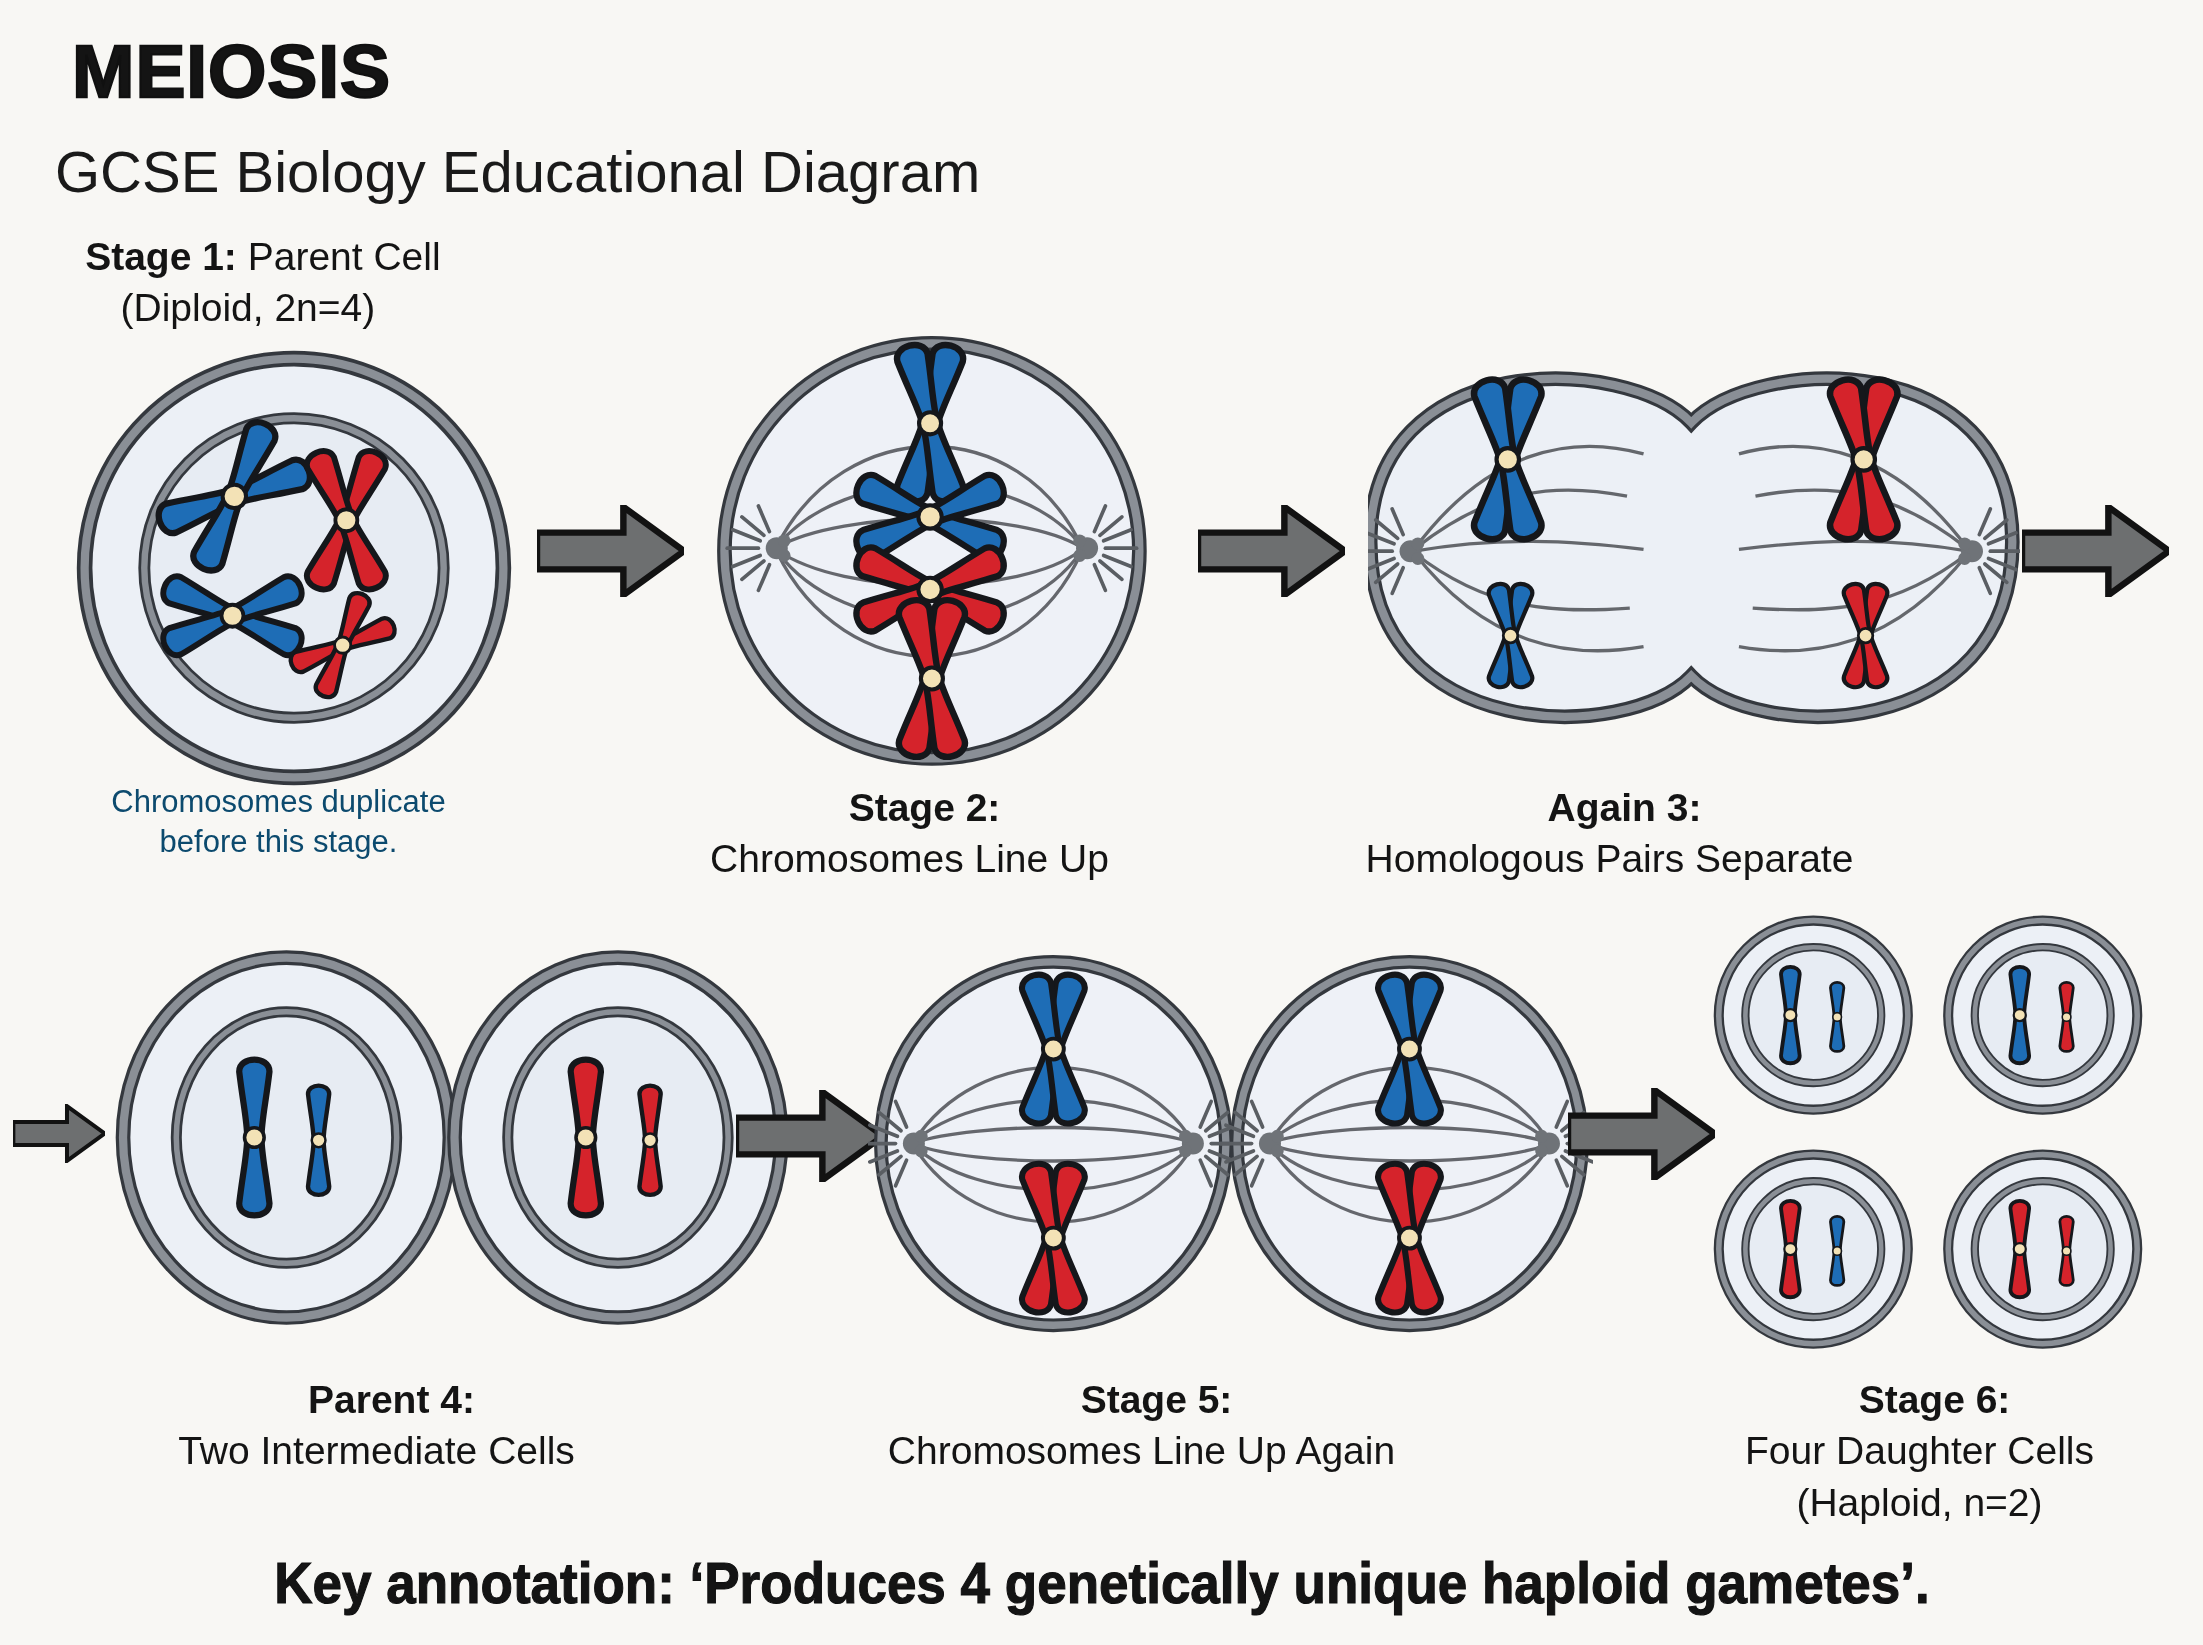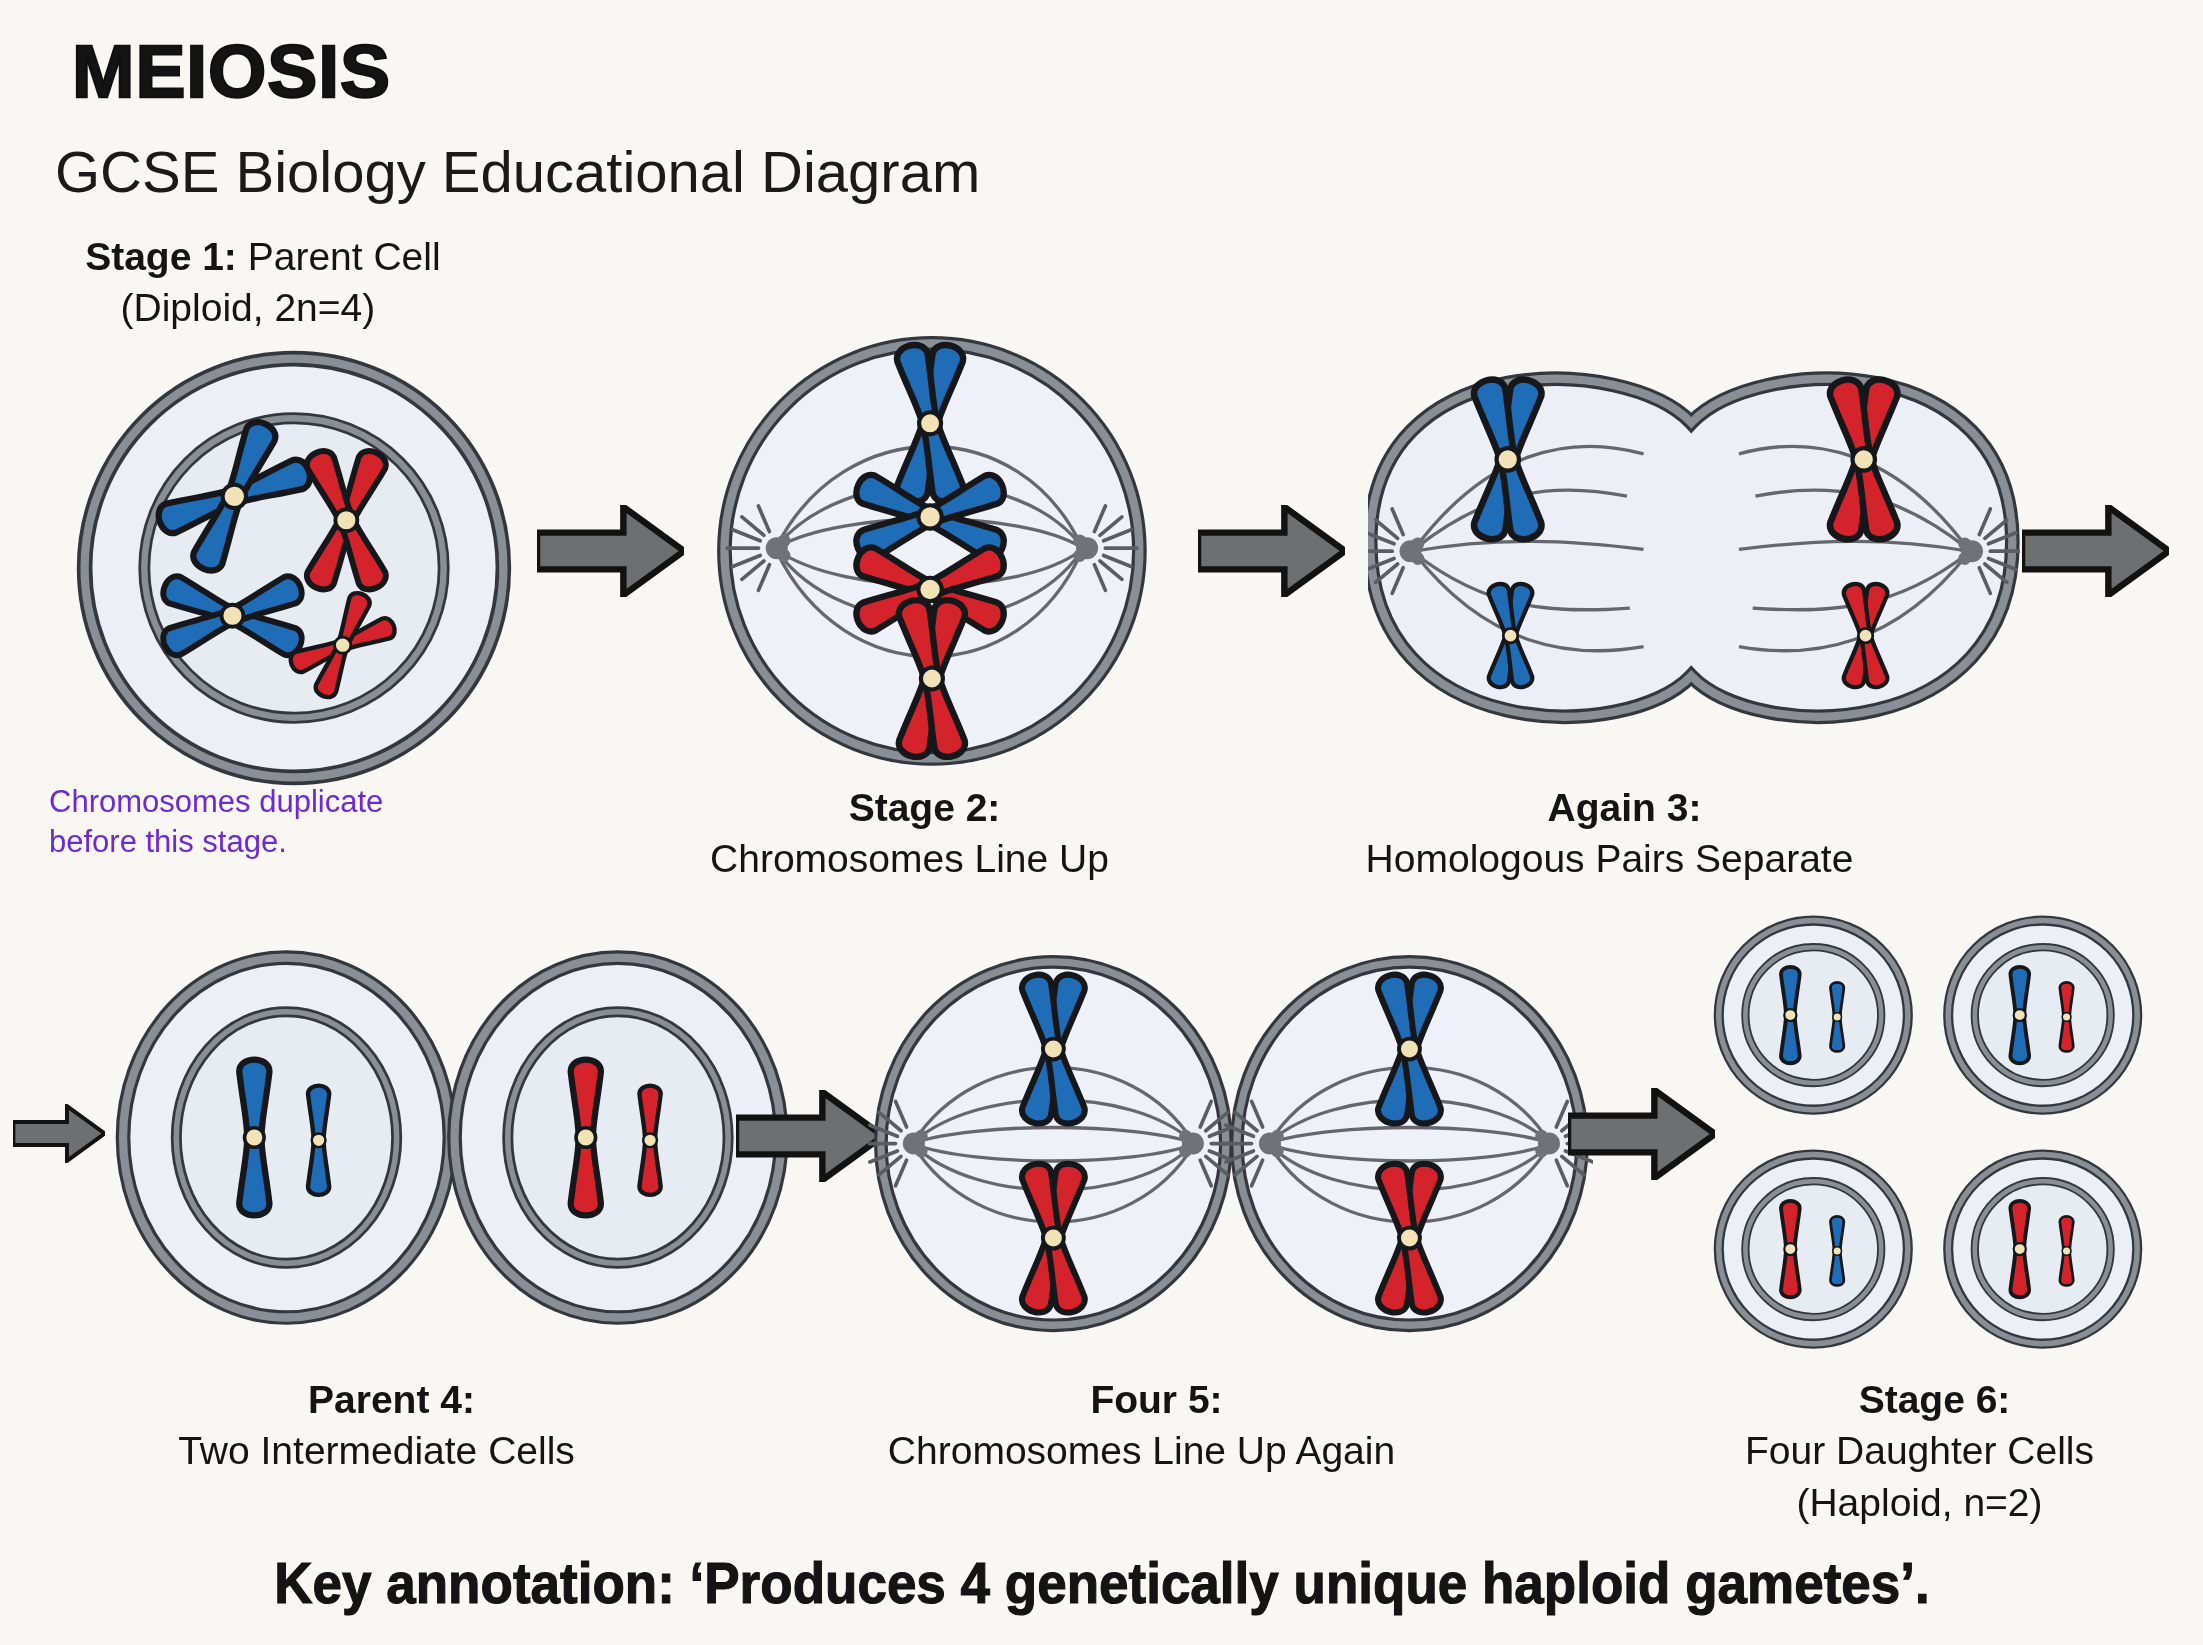--- a/index.html
+++ b/index.html
@@ -9,21 +9,21 @@
     font-family:"Liberation Sans", sans-serif;
   }
   .abs{position:absolute;}
   .title{
     left:55px;top:27.5px;font-size:75px;font-weight:700;letter-spacing:0.9px;margin-left:17px;
     -webkit-text-stroke:2.3px #101010;
   }
   .subtitle{left:55px;top:138px;font-size:58px;font-weight:400;color:#1a1a1a;}
   .slabel{position:absolute;text-align:center;font-size:39px;line-height:1.32;color:#141414;}
   .b{font-weight:700;margin-left:30px;}
-  .caption{position:absolute;font-size:31px;line-height:1.3;color:#6d28d9;}
+  .caption{position:absolute;text-align:center;font-size:31px;line-height:1.3;color:#0c4a6e;}
   .footer{
     position:absolute;left:0;top:1550px;width:2204px;text-align:center;
     font-size:57px;font-weight:700;transform:scaleX(.93);transform-origin:center;
     -webkit-text-stroke:1.1px #101010;
   }
   svg{display:block;}
   .fib{fill:none;stroke:#55585d;stroke-width:3.6px;opacity:.9;}
 </style>
 </head>
 <body>
@@ -212,21 +212,21 @@
       <path class="fib" d="M438,217 C508,282 674,282 742,217"></path>
       <path class="fib" d="M438,218 C508,328 674,328 742,218"></path>
     </g>
     <use href="#pole" transform="translate(438,215)"></use>
     <use href="#pole" transform="translate(742,215) scale(-1,1)"></use>
     <use href="#xn" color="#1e6db6" transform="translate(590,112) scale(0.95)"></use>
     <use href="#xn" color="#d5232b" transform="translate(590,318) scale(0.95)"></use>
   </svg>
 
   <div class="slabel" style="left:866px;top:1374px;width:551px;">
-    <div class="b">Four 5:</div>
+    <div class="b">Stage 5:</div>
     <div>Chromosomes Line Up Again</div>
   </div>
 
   <svg class="abs" style="left:1568px;top:1088px;" width="147" height="92" viewBox="0 0 160 100">
     <use href="#arrow" transform="translate(80,50)"></use>
   </svg>
 
   <svg class="abs" style="left:1694px;top:905px;" width="468" height="468" viewBox="0 0 510 510">
 
     <g>

